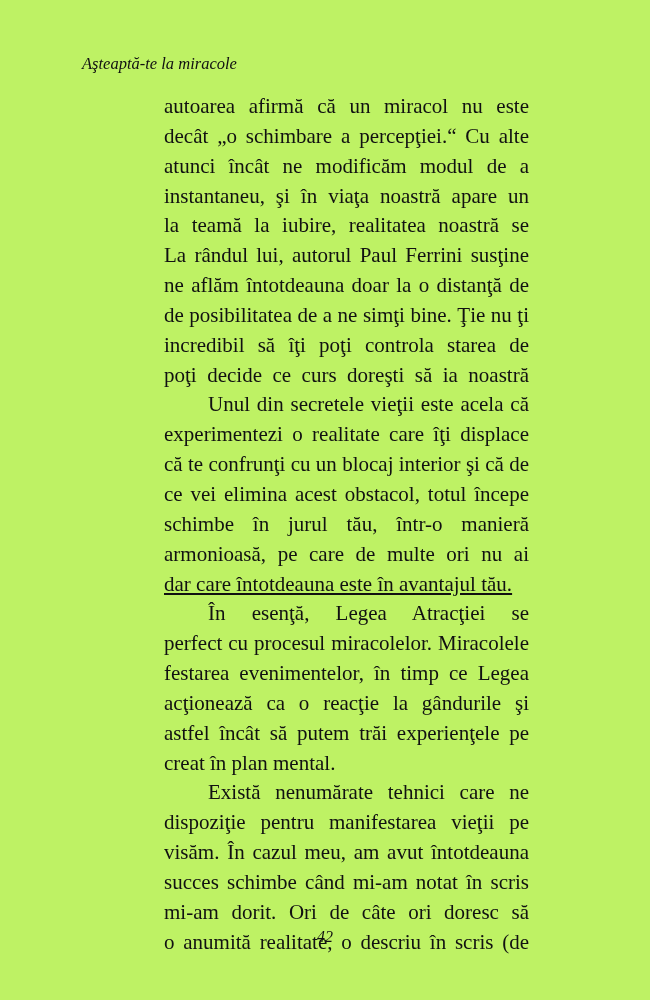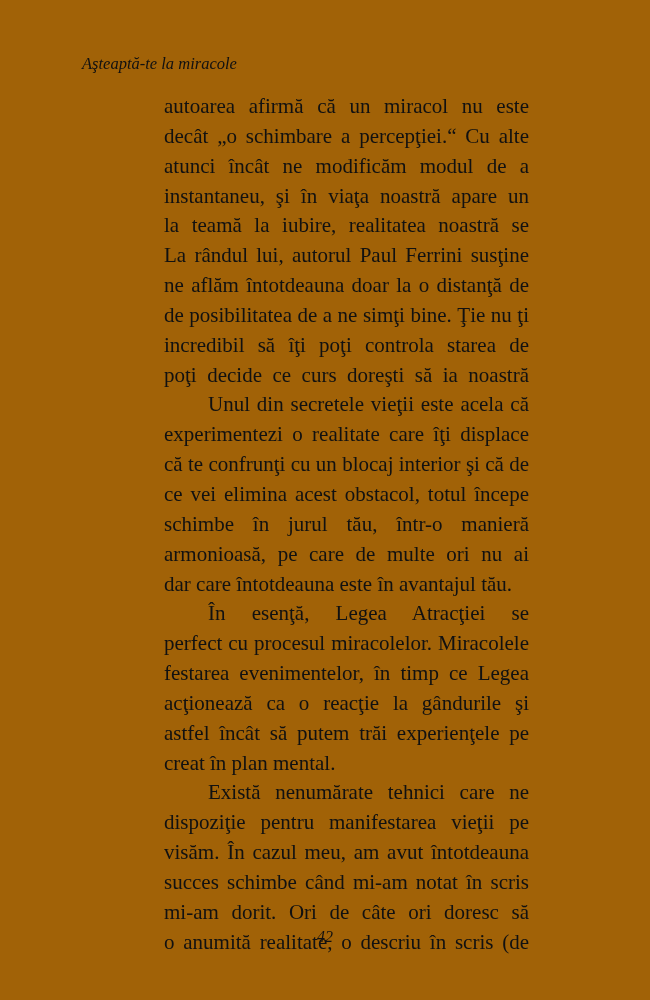--- a/index.html
+++ b/index.html
@@ -1,17 +1,17 @@
 <!DOCTYPE html>
 <html><head>
 <meta charset="utf-8">
 <style>
   html, body { margin: 0; padding: 0; background: #ffffff; }
   body { width: 650px; height: 1000px; position: relative; overflow: hidden; }
-  .page { position: absolute; left: 0; top: 0; width: 650px; height: 1000px; background: #a16207; }
+  .page { position: absolute; left: 0; top: 0; width: 650px; height: 1000px; background: #bef264; }
   .running-head {
     position: absolute; left: 82px; top: 54px;
     font-family: "Liberation Serif", serif; font-style: italic;
     font-size: 16.5px; color: #111; white-space: nowrap;
   }
   .body-text {
     position: absolute; left: 122px; top: 92px; width: 407px;
     font-family: "Liberation Serif", serif; font-size: 21px; color: #111;
   }
   .line {
@@ -48,21 +48,21 @@
       <span class="line last" style="white-space: normal; overflow: hidden;">poţi decide ce curs doreşti să ia noastră tale?</span>
     </div>
 
     <div>
       <span class="line indent" style="white-space: normal; overflow: hidden;">Unul din secretele vieţii este acela că dacă</span>
       <span class="line" style="white-space: normal; overflow: hidden;">experimentezi o realitate care îţi displace înseamnă</span>
       <span class="line" style="white-space: normal; overflow: hidden;">că te confrunţi cu un blocaj interior şi că de îndată</span>
       <span class="line" style="white-space: normal; overflow: hidden;">ce vei elimina acest obstacol, totul începe să se</span>
       <span class="line" style="white-space: normal; overflow: hidden;">schimbe în jurul tău, într-o manieră perfectă şi</span>
       <span class="line" style="white-space: normal; overflow: hidden;">armonioasă, pe care de multe ori nu ai anticipat-o,</span>
-      <span class="line last" style="white-space: normal; overflow: hidden;">dar care întotdeauna este în avantajul tău.</span>
+      <span class="line last" style="white-space: normal; overflow: hidden; text-decoration: underline;">dar care întotdeauna este în avantajul tău.</span>
     </div>
 
     <div>
       <span class="line indent" style="white-space: normal; overflow: hidden;">În esenţă, Legea Atracţiei se armonizează</span>
       <span class="line" style="white-space: normal; overflow: hidden;">perfect cu procesul miracolelor. Miracolele sunt</span>
       <span class="line" style="white-space: normal; overflow: hidden;">festarea evenimentelor, în timp ce Legea Atracţiei</span>
       <span class="line" style="white-space: normal; overflow: hidden;">acţionează ca o reacţie la gândurile şi sentimentele</span>
       <span class="line" style="white-space: normal; overflow: hidden;">astfel încât să putem trăi experienţele pe care le-am</span>
       <span class="line last" style="white-space: normal; overflow: hidden;">creat în plan mental.</span>
     </div>

